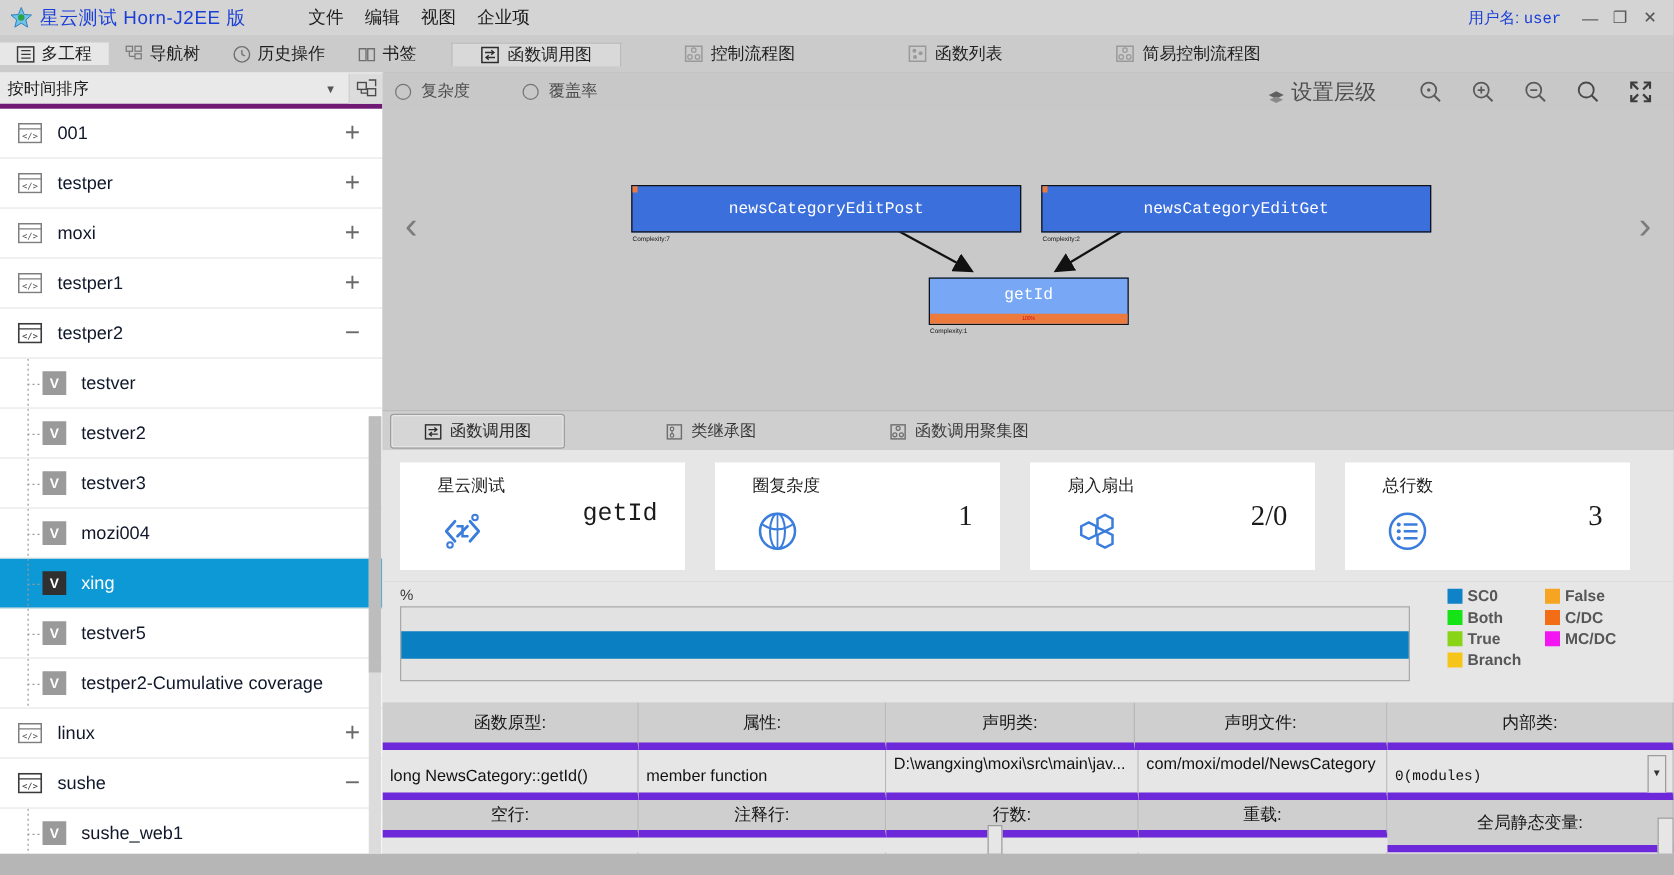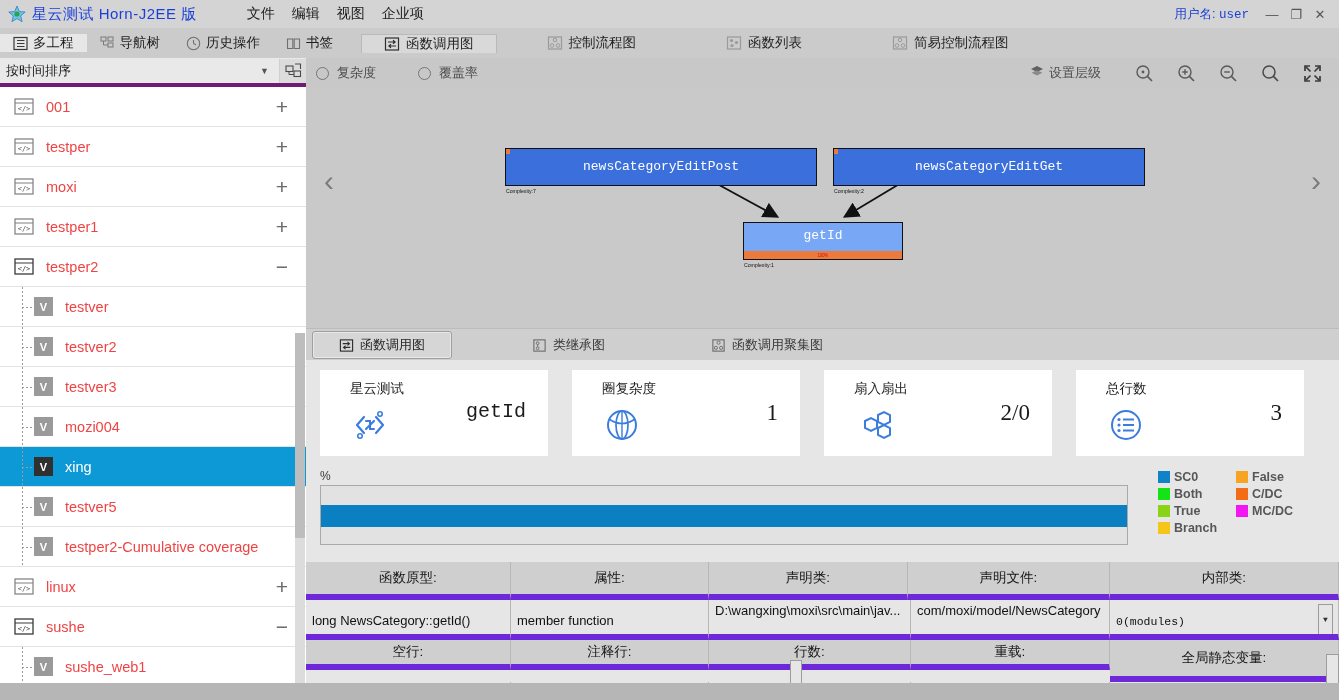--- a/index.html
+++ b/index.html
@@ -55,21 +55,21 @@
   }
   .sb-head .caret{margin-left:auto;margin-right:10px;color:#555;font-size:9px;}
   .sb-head .hicon{width:26px;height:24px;display:flex;align-items:center;justify-content:center;
      background:#dcdcdc;border-left:1px solid #cfcfcf;}
   .sb-list{height:600px;overflow:hidden;position:relative;}
   .row{
     height:40px;display:flex;align-items:center;border-bottom:1px solid #e3e3e3;
     padding-left:14px;box-sizing:border-box;position:relative;background:#fff;
   }
   .row .fico{width:20px;height:17px;margin-right:12px;flex:none;}
-  .row .lbl{font-size:14.5px;color:#ef4444;}
+  .row .lbl{font-size:14.5px;color:#0f172a;}
   .row .pm{margin-left:auto;margin-right:18px;color:#6a6a6a;font-size:21px;line-height:1;}
   .row.child{padding-left:34px;height:40px;}
   .row.child .vico{width:19px;height:19px;background:#9a9a9a;color:#fff;margin-right:12px;
     display:flex;align-items:center;justify-content:center;font-size:11px;font-weight:bold;flex:none;}
   .row.child.sel{background:#0d99d5;}
   .row.child.sel .vico{background:#303030;}
   .row.child.sel .lbl{color:#ffffff;}
   .tree-line{position:absolute;left:22px;top:0;bottom:0;width:1px;
      background-image:linear-gradient(to bottom,#9a9a9a 50%,transparent 50%);
      background-size:1px 4px;}
@@ -81,21 +81,21 @@
 
   
   .graphtoolbar{
     position:absolute;left:306px;top:58px;width:1033px;height:30px;
     background:#c8c8c8;display:flex;align-items:center;
   }
   .radio-wrap{display:flex;align-items:center;gap:8px;margin-left:10px;}
   .radio{width:13px;height:13px;border:1.5px solid #757575;border-radius:50%;box-sizing:border-box;}
   .radio-lbl{font-size:13px;color:#4c4c4c;margin-right:42px;}
   .gt-right{margin-left:auto;display:flex;align-items:center;gap:0;padding-right:6px;}
-  .gt-lvl{display:flex;align-items:flex-start;gap:5px;font-size:13px;color:#4e4e4e;margin-right:22px;}
+  .gt-lvl{display:flex;align-items:flex-end;gap:5px;font-size:17px;color:#4e4e4e;margin-right:22px;}
   .gt-ic{width:42px;height:30px;display:flex;align-items:center;justify-content:center;color:#5a5a5a;}
 
   .graph{
     position:absolute;left:306px;top:88px;width:1033px;height:240px;
     background:#c9c9c9;overflow:hidden;
   }
   .navarrow{position:absolute;top:78px;color:#7c7c7c;font-size:30px;line-height:1;font-weight:300;}
   .navarrow.l{left:18px;}
   .navarrow.r{right:18px;}
   .node{position:absolute;box-sizing:border-box;border:1.5px solid #111;}

